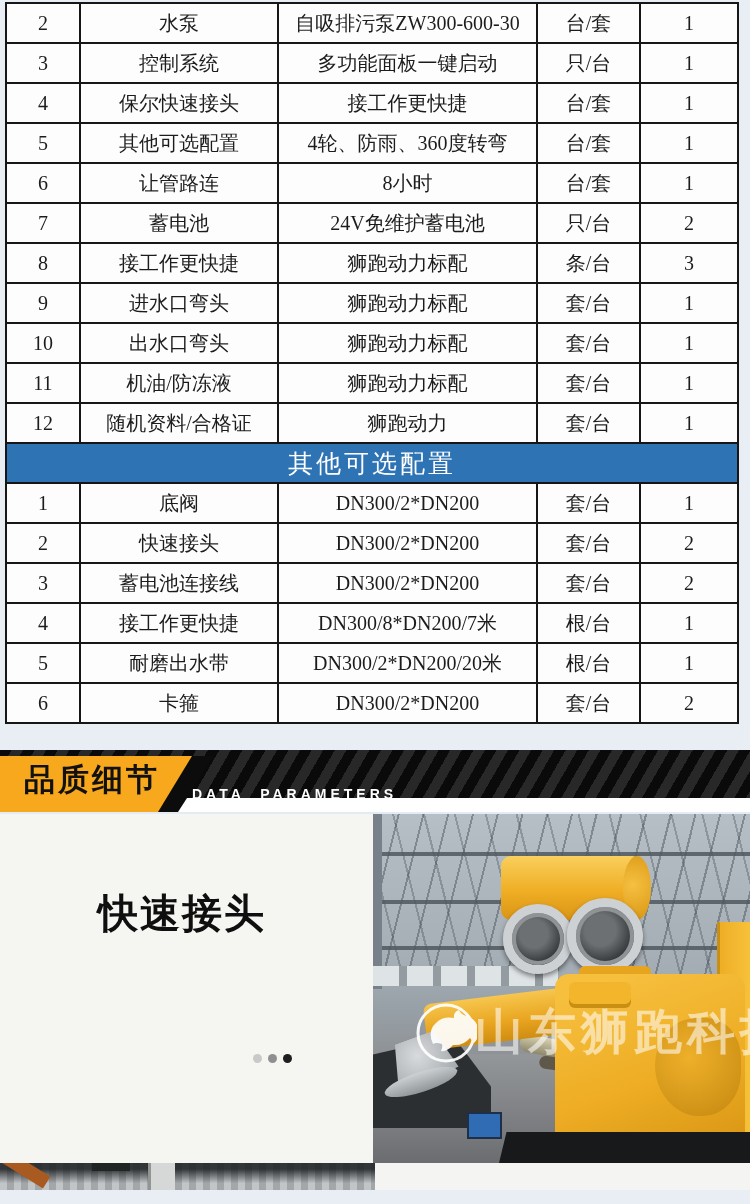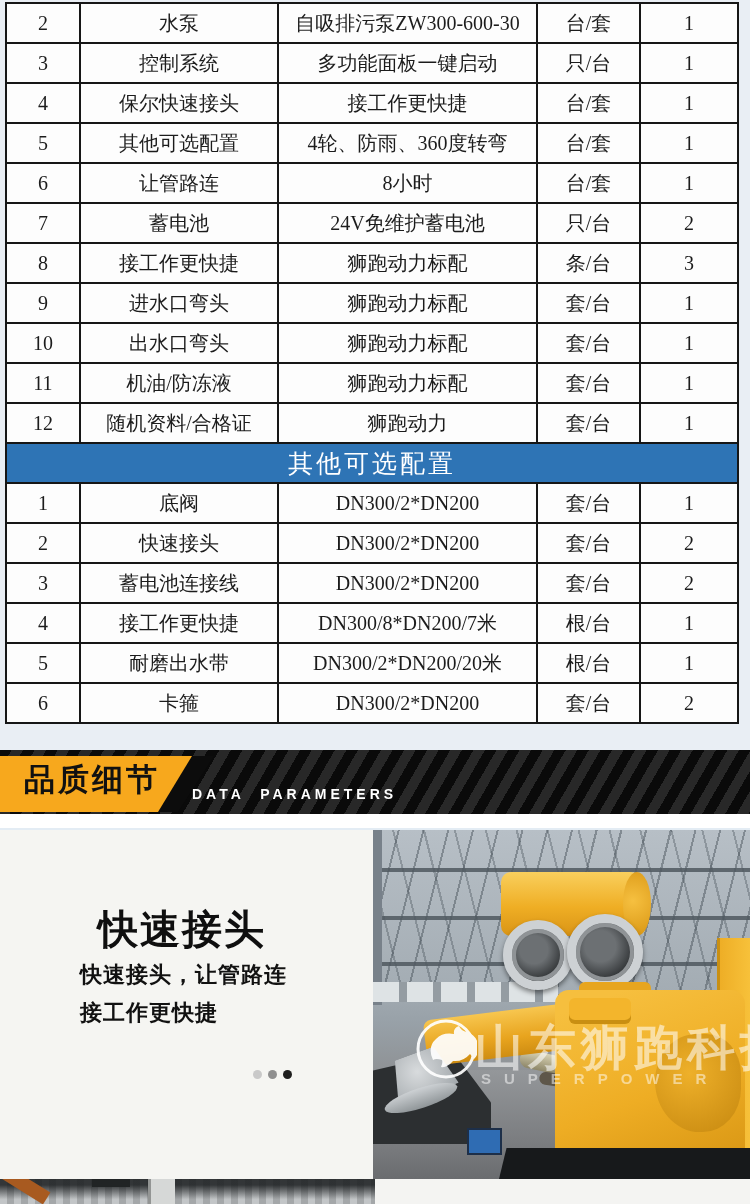--- a/index.html
+++ b/index.html
@@ -11,21 +11,21 @@
   table.spec { border-collapse:collapse; width:732px; margin:2px 13px 0 5px;
     table-layout:fixed; background:#fdfdfd;
     font-family:"Liberation Serif","DejaVu Serif",serif; }
   table.spec td { border:2px solid #161616; height:40px; text-align:center;
     vertical-align:middle; font-size:20px; color:#1c1c1c; padding:0 2px;
     overflow:hidden; white-space:nowrap; }
   table.spec td.section-header { background:#2e74b5; color:#ffffff;
     font-size:25px; height:40px; letter-spacing:3px; }
 
   
-  .banner { position:relative; width:750px; height:64px; background:#0b0b0b;
+  .banner { position:relative; width:750px; height:48px; background:#0b0b0b;
     background-image:repeating-linear-gradient(120deg,#0a0a0a 0 10px,#282828 10px 20px); }
   .flag-shadow { position:absolute; left:0; top:6px; width:214px; height:56px;
     background:#0c0c0c; clip-path:polygon(0 0,214px 0,178px 100%,0 100%); }
   .flag { position:absolute; left:0; top:6px; width:192px; height:56px;
     background:#f7a81d; clip-path:polygon(0 0,192px 0,158px 100%,0 100%); }
   .flag-label { position:absolute; left:24px; top:9px; font-size:31px;
     font-weight:800; color:#111; letter-spacing:3px; }
   .banner-sub { position:absolute; left:192px; top:36px; font-size:14px;
     font-weight:700; color:#fff; letter-spacing:4px; word-spacing:8px; }
 
@@ -263,24 +263,20 @@
   <div class="flag"></div>
   <div class="flag-label">品质细节</div>
   <div class="banner-sub">DATA PARAMETERS</div>
 </div>
 
 <div class="gap-strip"></div>
 
 <div class="feature">
   <div class="feature-text">
     <div class="ft-title">快速接头</div>
-    <div class="ft-body">
-      <div>快速接头，让管路连</div>
-      <div>接工作更快捷</div>
-    </div>
     <div class="dots">
       <span class="dot" style="background:#c9c9c9"></span>
       <span class="dot" style="background:#8f8f8f"></span>
       <span class="dot" style="background:#1e1e1e"></span>
     </div>
   </div>
 
   <div class="photo">
     <div class="ph-roof"></div>
     <div class="ph-beam" style="top:38px"></div>
@@ -305,21 +301,20 @@
     <div class="ph-volute"></div>
     <div class="ph-flange"></div>
     <div class="ph-tray"></div>
     <div class="ph-bluebox"></div>
     <div class="wm">
       <svg class="wm-logo" viewBox="0 0 62 62">
         <circle cx="31" cy="31" r="28" fill="none" stroke="#ffffff" stroke-width="3"></circle>
         <path fill="#ffffff" d="M18 42 q-6-13 3-21 q7-7 18-5 q-1-6 5-8 q2 5 8 6 q9 3 11 12 q2 9-4 15 l-4-5 q-7 8-17 7 q-6 7-12 6 q2-4 1-7 q-6-2-9 0 z"></path>
       </svg>
       <div class="wm-cn">山东狮跑科技</div>
-      <div class="wm-en">SUPERPOWER</div>
     </div>
   </div>
 </div>
 
 <div class="bottom-band">
   <div class="bottom-photo">
     <div class="bp-shade"></div>
     <div class="bp-beam"></div>
     <div class="bp-fixture"></div>
     <div class="bp-pillar"></div>

